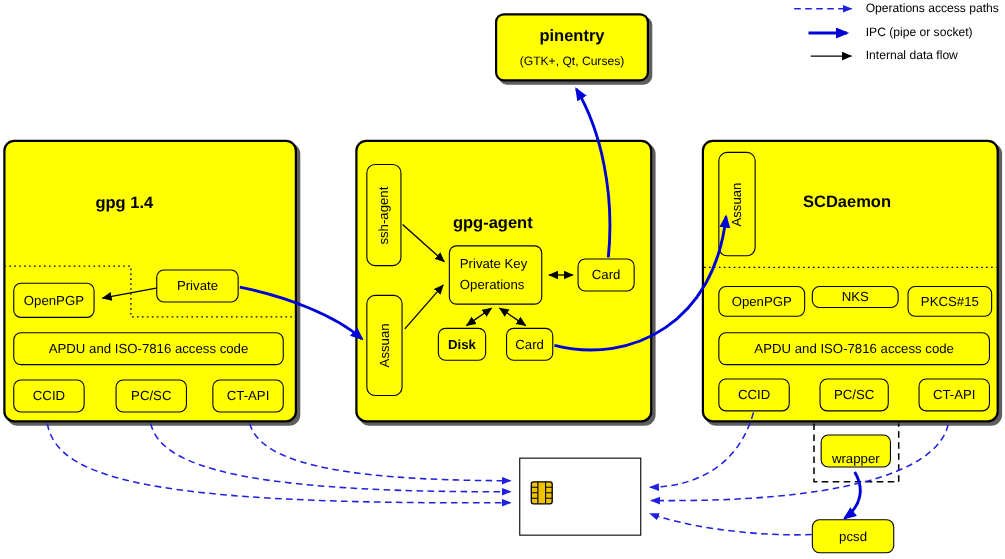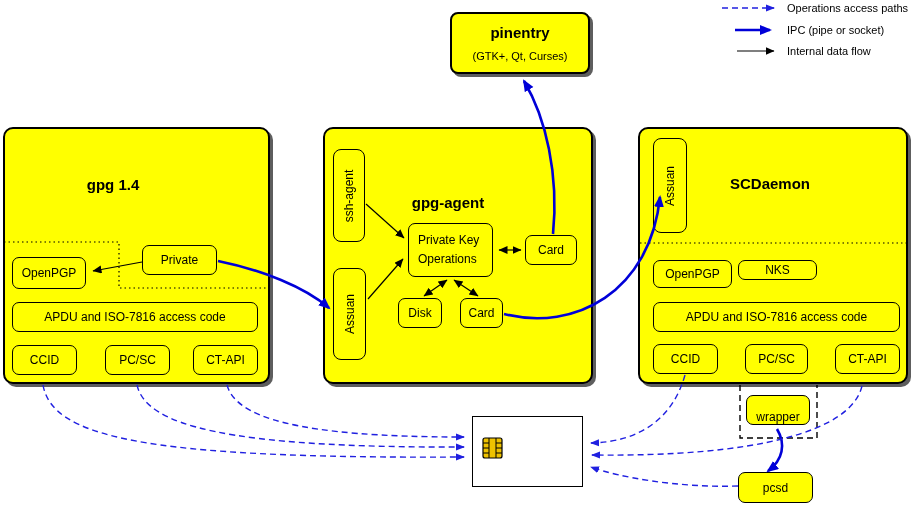--- a/index.html
+++ b/index.html
@@ -95,35 +95,38 @@
   </div>
   <div class="innerbox" style="left:408px;top:223px;width:85px;height:54px;justify-content:flex-start;align-items:flex-start;">
     <div class="pkotext" style="left:0;top:7px;">
       <div>Private Key</div>
       <div>Operations</div>
     </div>
   </div>
   <div class="innerbox" style="left:525px;top:235px;width:52px;height:30px;">
     <span>Card</span>
   </div>
-  <div class="innerbox" style="left:398px;top:298px;width:44px;height:30px;">
+  <div class="innerbox" style="left:398px;top:298px;width:44px;height:30px;font-weight:bold;">
     <span>Disk</span>
   </div>
   <div class="innerbox" style="left:460px;top:298px;width:43px;height:30px;">
     <span>Card</span>
   </div>
 
   <div class="vbox" style="left:653px;top:138px;width:34px;height:95px;">
     <span class="vlabel">Assuan</span>
   </div>
   <div class="innerbox" style="left:653px;top:260px;width:79px;height:28px;">
     <span>OpenPGP</span>
   </div>
   <div class="innerbox" style="left:738px;top:260px;width:79px;height:20px;">
     <span>NKS</span>
+  </div>
+  <div class="innerbox" style="left:825px;top:260px;width:77px;height:28px;">
+    <span>PKCS#15</span>
   </div>
   <div class="innerbox" style="left:653px;top:302px;width:247px;height:30px;">
     <span>APDU and ISO-7816 access code</span>
   </div>
   <div class="innerbox" style="left:653px;top:344px;width:65px;height:30px;">
     <span>CCID</span>
   </div>
   <div class="innerbox" style="left:745px;top:344px;width:63px;height:30px;">
     <span>PC/SC</span>
   </div>

